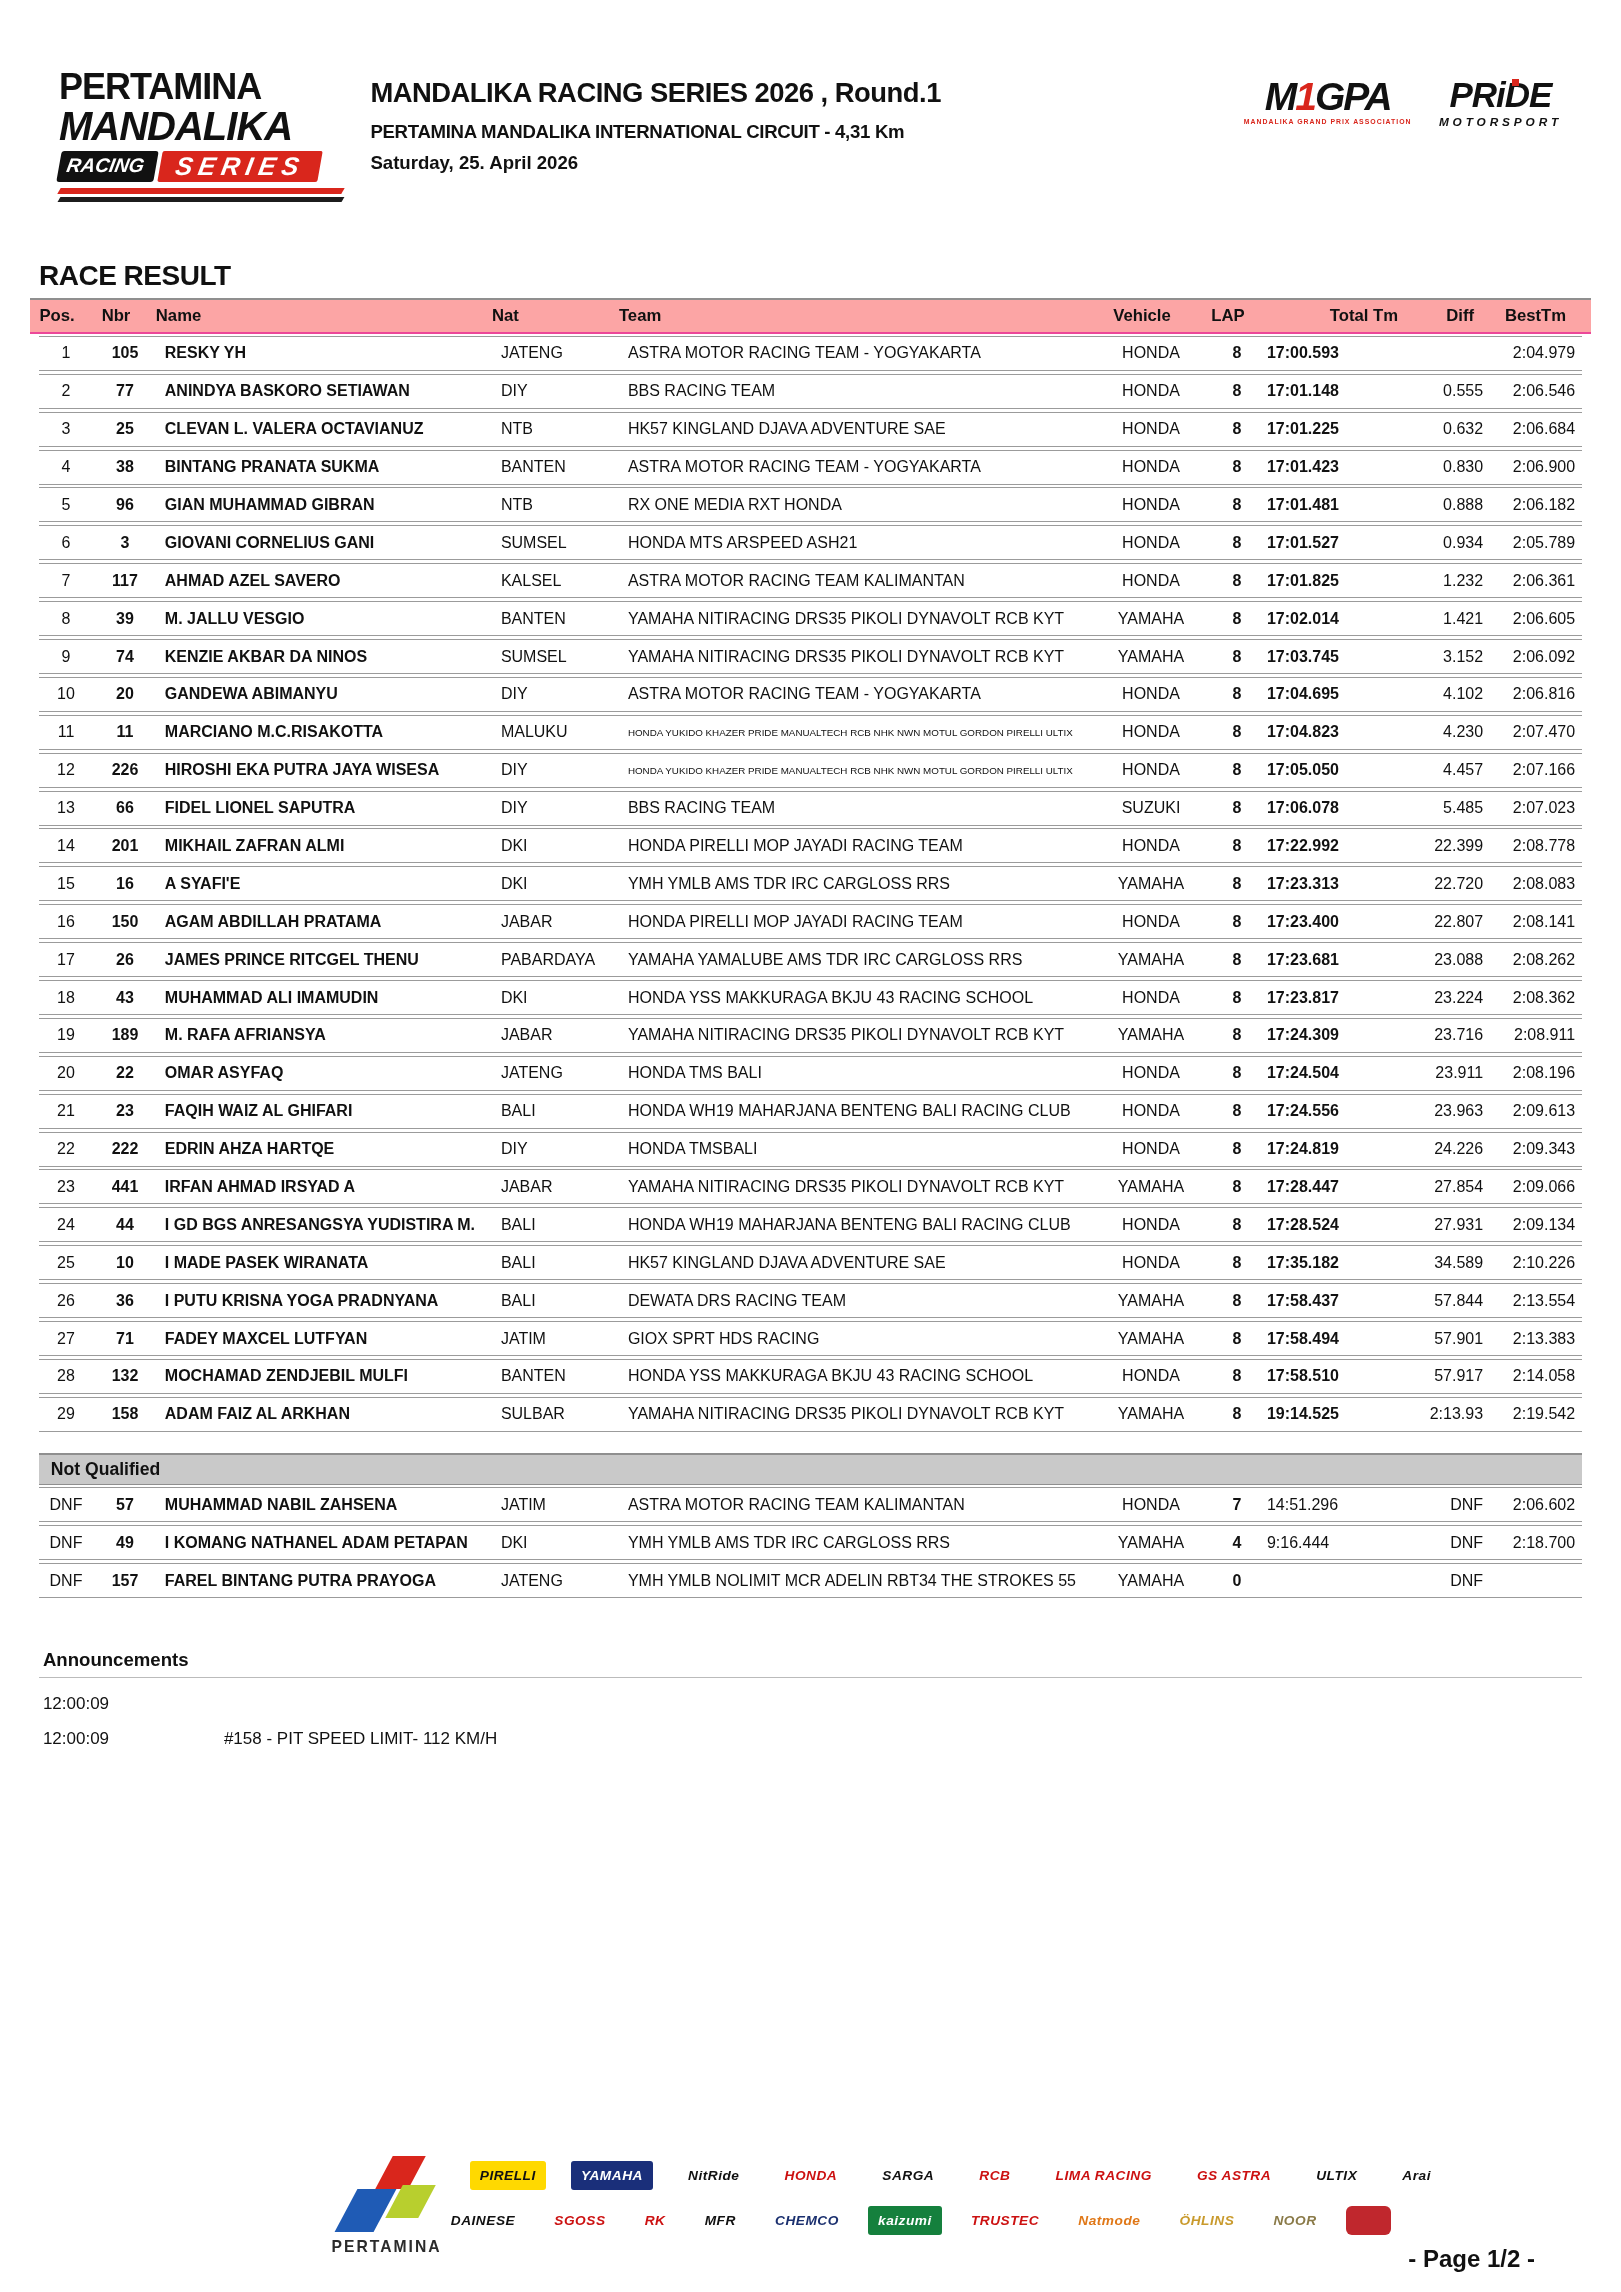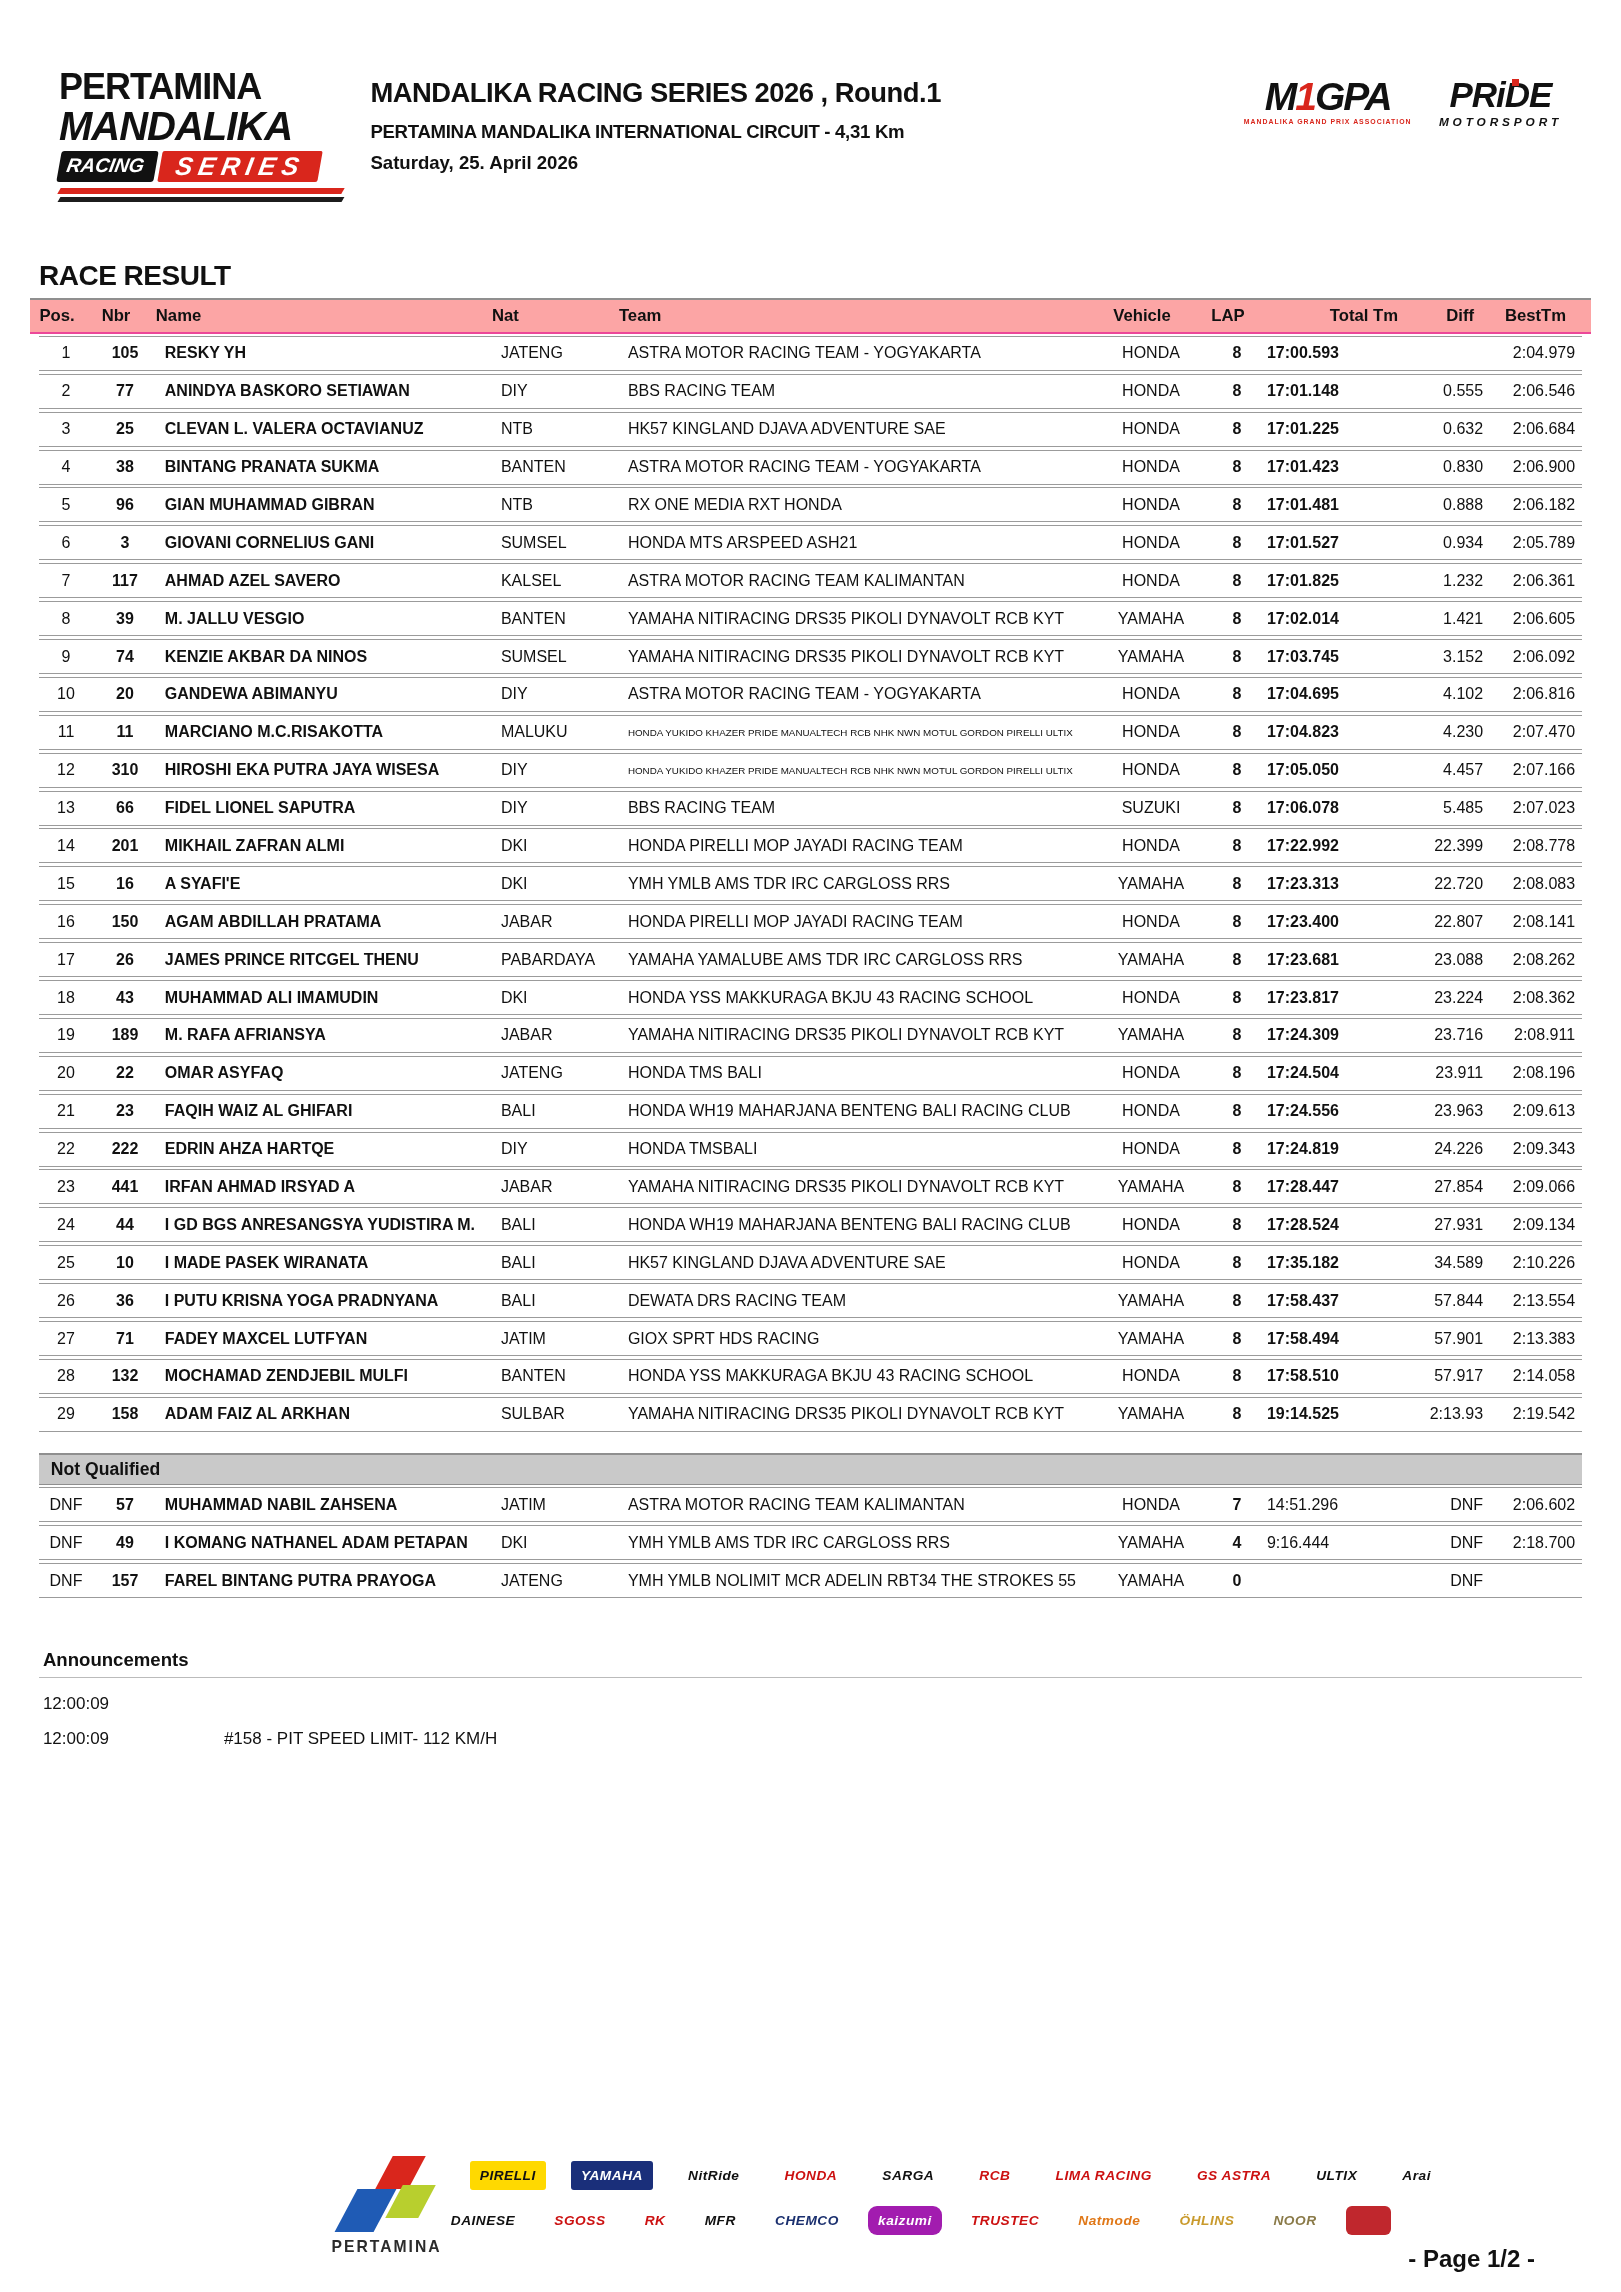--- a/index.html
+++ b/index.html
@@ -275,21 +275,21 @@
         <div class="cell c-nat">MALUKU</div>
         <div class="cell c-team fit" style="font-size: 9.8px;">HONDA YUKIDO KHAZER PRIDE MANUALTECH RCB NHK NWN MOTUL GORDON PIRELLI ULTIX</div>
         <div class="cell c-veh">HONDA</div>
         <div class="cell c-lap">8</div>
         <div class="cell c-total">17:04.823</div>
         <div class="cell c-diff">4.230</div>
         <div class="cell c-best">2:07.470</div>
       </div>
       <div class="grid row">
         <div class="cell c-pos">12</div>
-        <div class="cell c-nbr">310</div>
+        <div class="cell c-nbr">226</div>
         <div class="cell c-name fit">HIROSHI EKA PUTRA JAYA WISESA</div>
         <div class="cell c-nat">DIY</div>
         <div class="cell c-team fit" style="font-size: 9.8px;">HONDA YUKIDO KHAZER PRIDE MANUALTECH RCB NHK NWN MOTUL GORDON PIRELLI ULTIX</div>
         <div class="cell c-veh">HONDA</div>
         <div class="cell c-lap">8</div>
         <div class="cell c-total">17:05.050</div>
         <div class="cell c-diff">4.457</div>
         <div class="cell c-best">2:07.166</div>
       </div>
       <div class="grid row">
@@ -571,21 +571,21 @@
           <span class="sponsor" style="background: transparent; color: rgb(204, 17, 17);">GS ASTRA</span>
           <span class="sponsor" style="background: transparent; color: rgb(17, 17, 17);">ULTIX</span>
           <span class="sponsor" style="background: transparent; color: rgb(17, 17, 17);">Arai</span>
       </div>
       <div class="sp-row second">
         <span class="sponsor" style="background: transparent; color: rgb(17, 17, 17);">DAINESE</span>
           <span class="sponsor" style="background: transparent; color: rgb(204, 17, 17);">SGOSS</span>
           <span class="sponsor" style="background: transparent; color: rgb(204, 17, 17);">RK</span>
           <span class="sponsor" style="background: transparent; color: rgb(17, 17, 17);">MFR</span>
           <span class="sponsor" style="background: transparent; color: rgb(26, 47, 110);">CHEMCO</span>
-          <span class="sponsor" style="background: #a21caf; color: rgb(255, 255, 255); border-radius: 9px;">kaizumi</span>
+          <span class="sponsor" style="background: #15803d; color: rgb(255, 255, 255);">kaizumi</span>
           <span class="sponsor" style="background: rgb(255, 255, 255); color: rgb(204, 17, 17);">TRUSTEC</span>
           <span class="sponsor" style="background: transparent; color: rgb(224, 120, 24);">Natmode</span>
           <span class="sponsor" style="background: transparent; color: rgb(201, 154, 44);">ÖHLINS</span>
           <span class="sponsor" style="background: transparent; color: rgb(138, 122, 72);">NOOR</span>
           <span class="sponsor" style="background: rgb(192, 39, 45); color: rgb(255, 255, 255); width: 25.5px; border-radius: 5.9px;"></span>
       </div>
     </div>
 
     <div class="page-num">- Page 1/2 -</div>
   </div>

